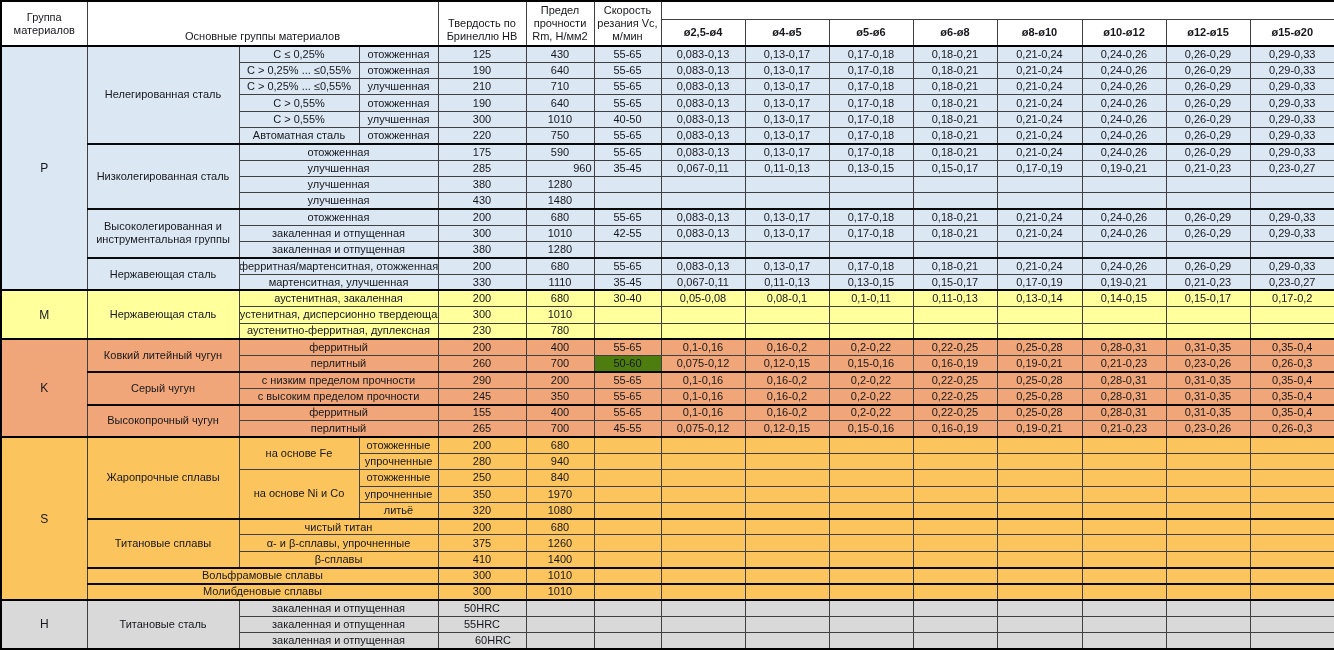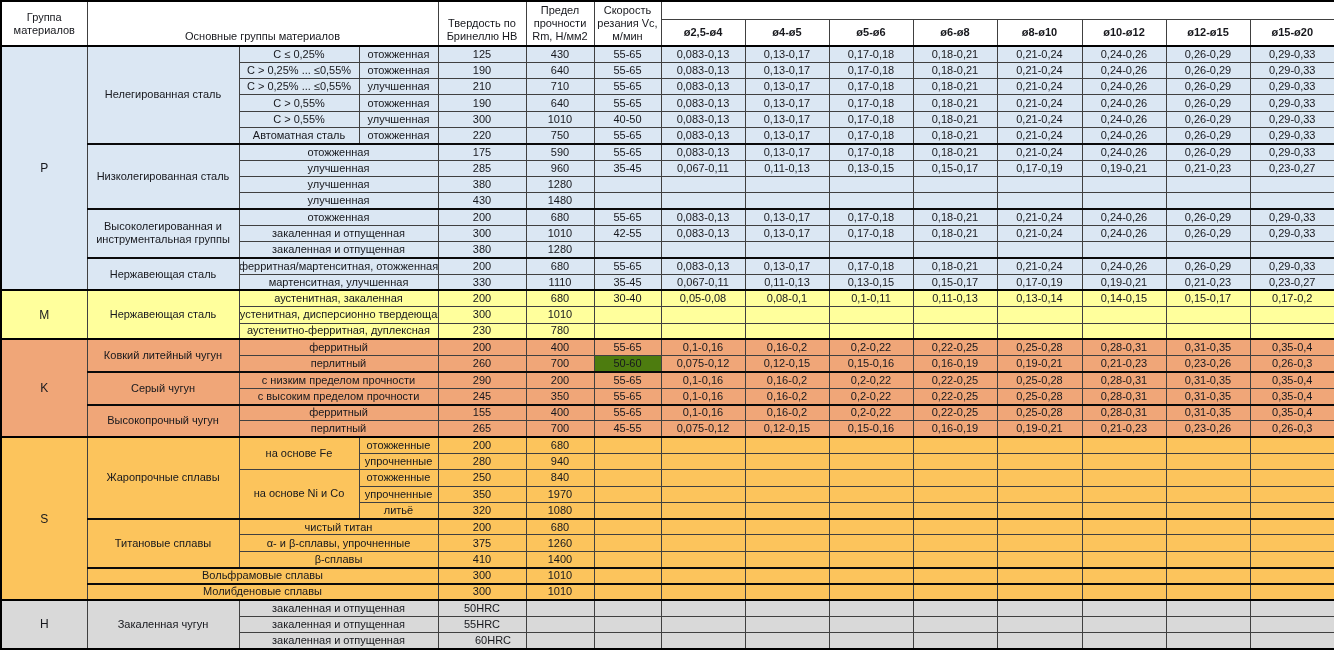--- a/index.html
+++ b/index.html
@@ -189,21 +189,21 @@
         <td style="background: rgb(219, 231, 243);">0,17-0,18</td>
         <td style="background: rgb(219, 231, 243);">0,18-0,21</td>
         <td style="background: rgb(219, 231, 243);">0,21-0,24</td>
         <td style="background: rgb(219, 231, 243);">0,24-0,26</td>
         <td style="background: rgb(219, 231, 243);">0,26-0,29</td>
         <td style="background: rgb(219, 231, 243);">0,29-0,33</td>
       </tr>
       <tr>
         <td colspan="2" style="background: rgb(219, 231, 243);">улучшенная</td>
         <td style="background: rgb(219, 231, 243);">285</td>
-        <td style="background: rgb(219, 231, 243);">960</td>
+        <td style="background: rgb(219, 231, 243); text-align: right;">960</td>
         <td style="background: rgb(219, 231, 243);">35-45</td>
         <td style="background: rgb(219, 231, 243);">0,067-0,11</td>
         <td style="background: rgb(219, 231, 243);">0,11-0,13</td>
         <td style="background: rgb(219, 231, 243);">0,13-0,15</td>
         <td style="background: rgb(219, 231, 243);">0,15-0,17</td>
         <td style="background: rgb(219, 231, 243);">0,17-0,19</td>
         <td style="background: rgb(219, 231, 243);">0,19-0,21</td>
         <td style="background: rgb(219, 231, 243);">0,21-0,23</td>
         <td style="background: rgb(219, 231, 243);">0,23-0,27</td>
       </tr>
@@ -583,21 +583,21 @@
         <td style="background: rgb(252, 196, 92);"></td>
         <td style="background: rgb(252, 196, 92);"></td>
         <td style="background: rgb(252, 196, 92);"></td>
         <td style="background: rgb(252, 196, 92);"></td>
         <td style="background: rgb(252, 196, 92);"></td>
         <td style="background: rgb(252, 196, 92);"></td>
         <td style="background: rgb(252, 196, 92);"></td>
       </tr>
       <tr class="group-start">
         <td rowspan="3" class="gl" style="background: rgb(217, 217, 217);">H</td>
-        <td rowspan="3" style="background: rgb(217, 217, 217);">Закаленная чугун</td>
+        <td rowspan="3" style="background: rgb(217, 217, 217);">Титановые сталь</td>
         <td colspan="2" style="background: rgb(217, 217, 217);">закаленная и отпущенная</td>
         <td style="background: rgb(217, 217, 217);">50HRC</td>
         <td style="background: rgb(217, 217, 217);"></td>
         <td style="background: rgb(217, 217, 217);"></td>
         <td style="background: rgb(217, 217, 217);"></td>
         <td style="background: rgb(217, 217, 217);"></td>
         <td style="background: rgb(217, 217, 217);"></td>
         <td style="background: rgb(217, 217, 217);"></td>
         <td style="background: rgb(217, 217, 217);"></td>
         <td style="background: rgb(217, 217, 217);"></td>

